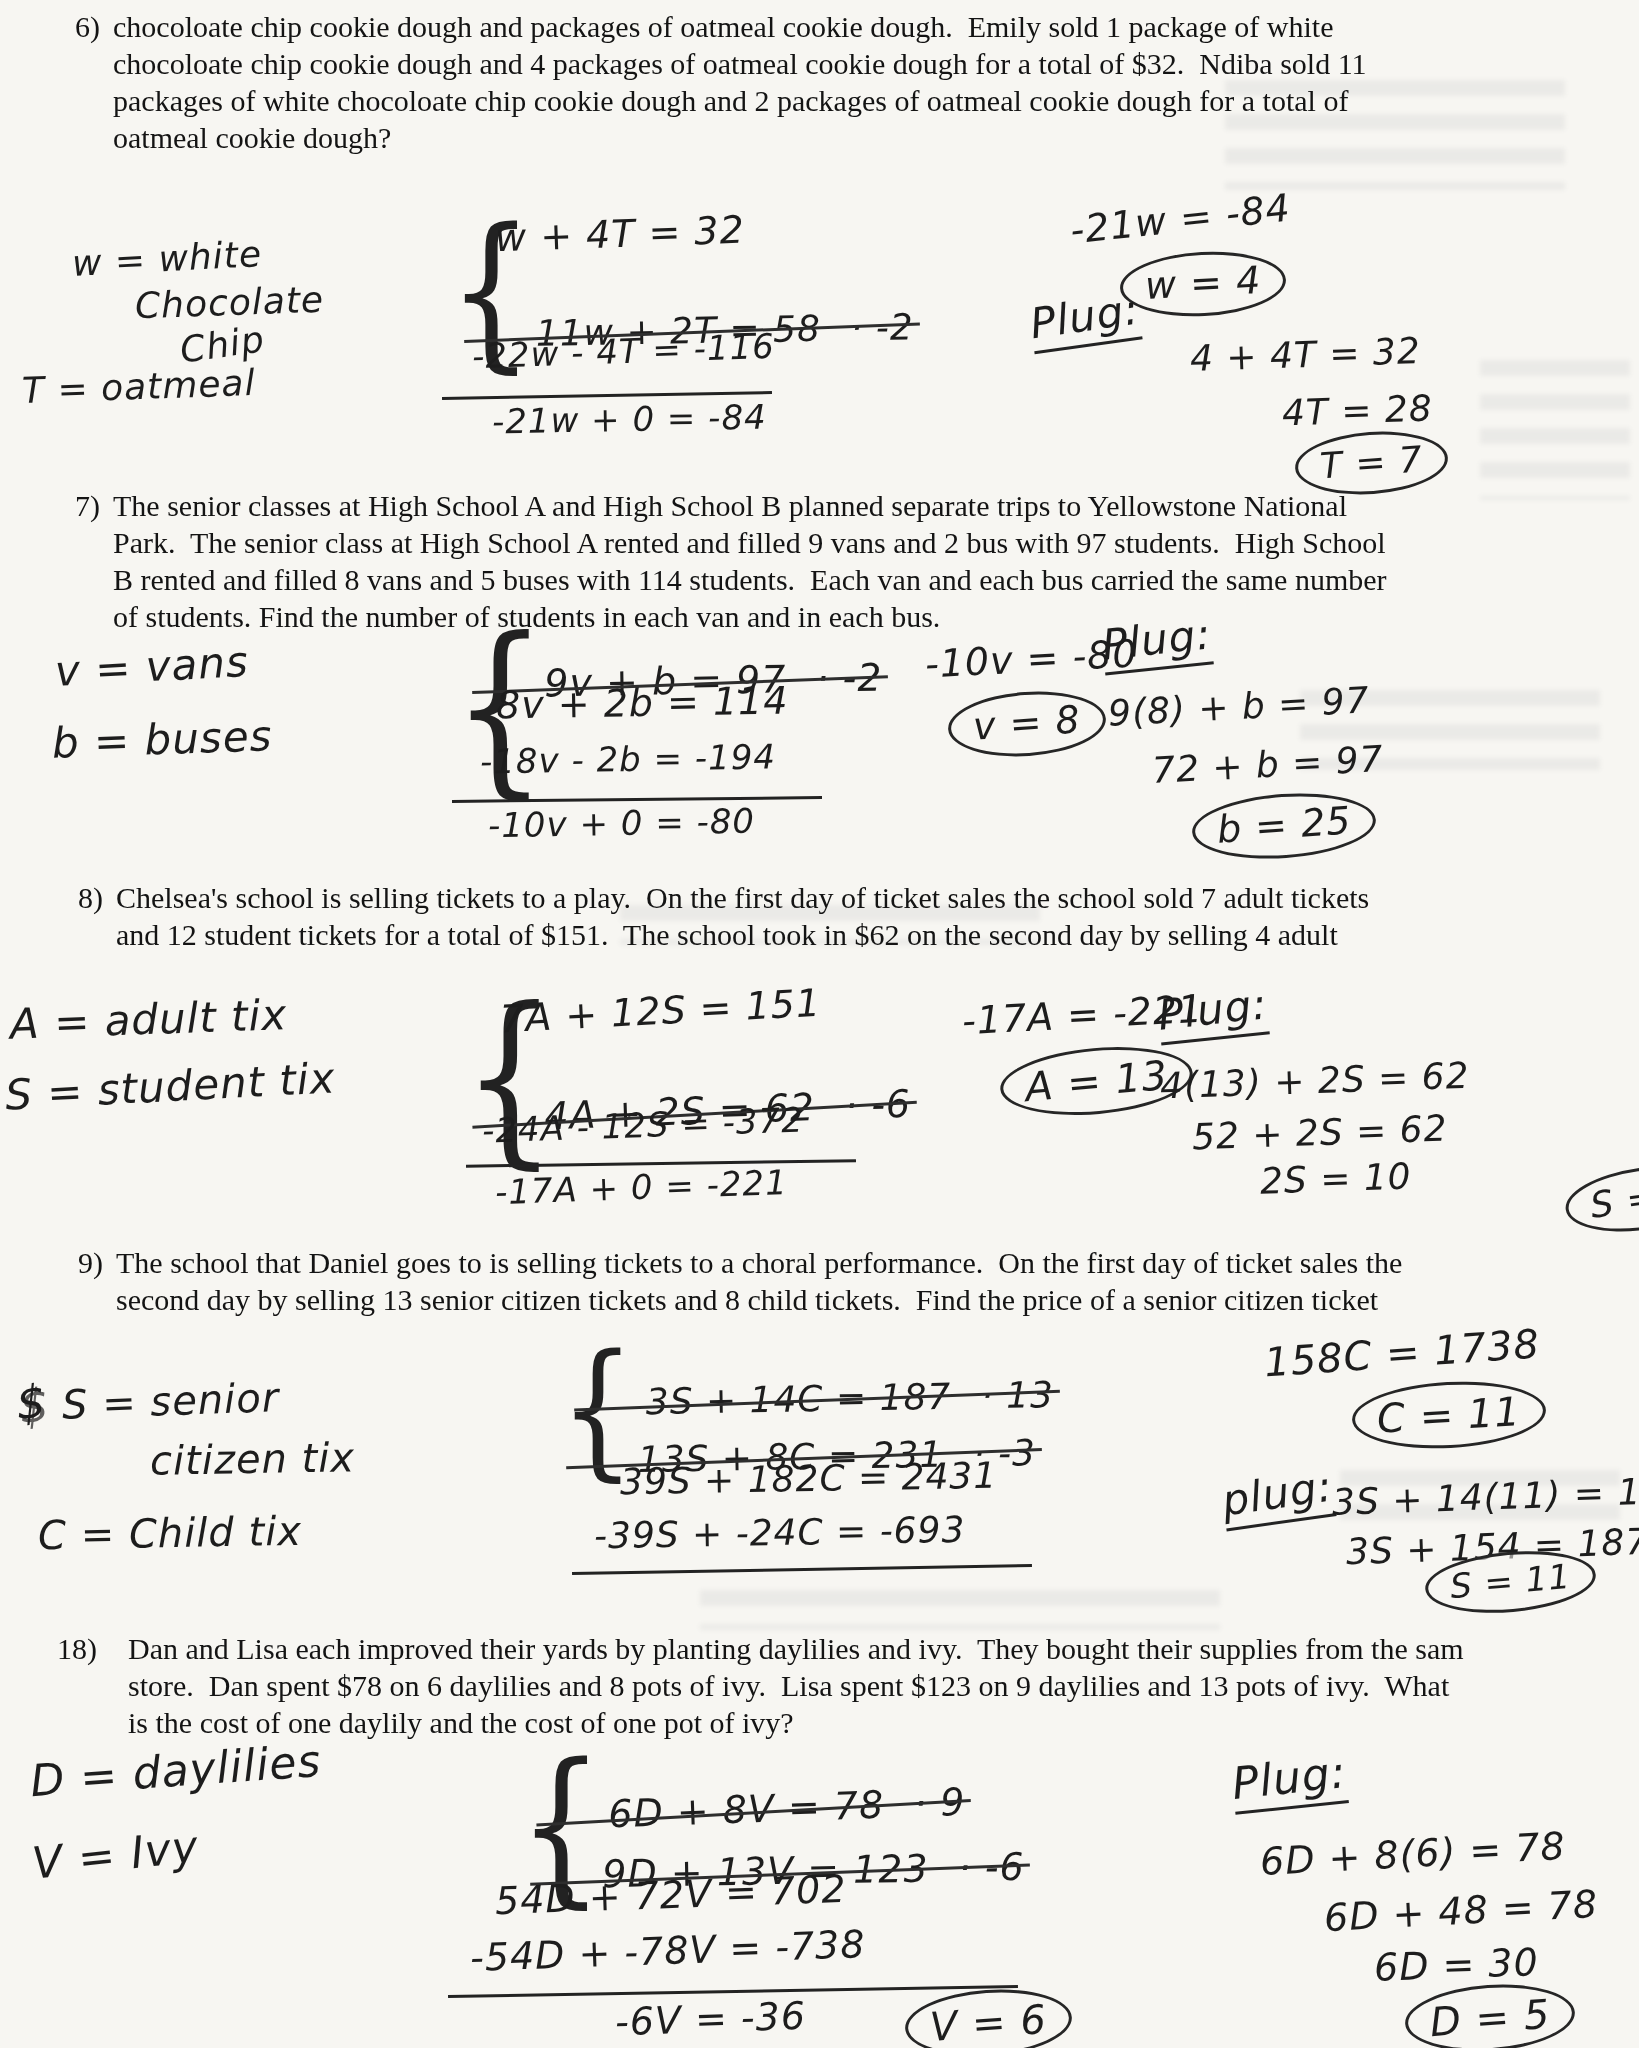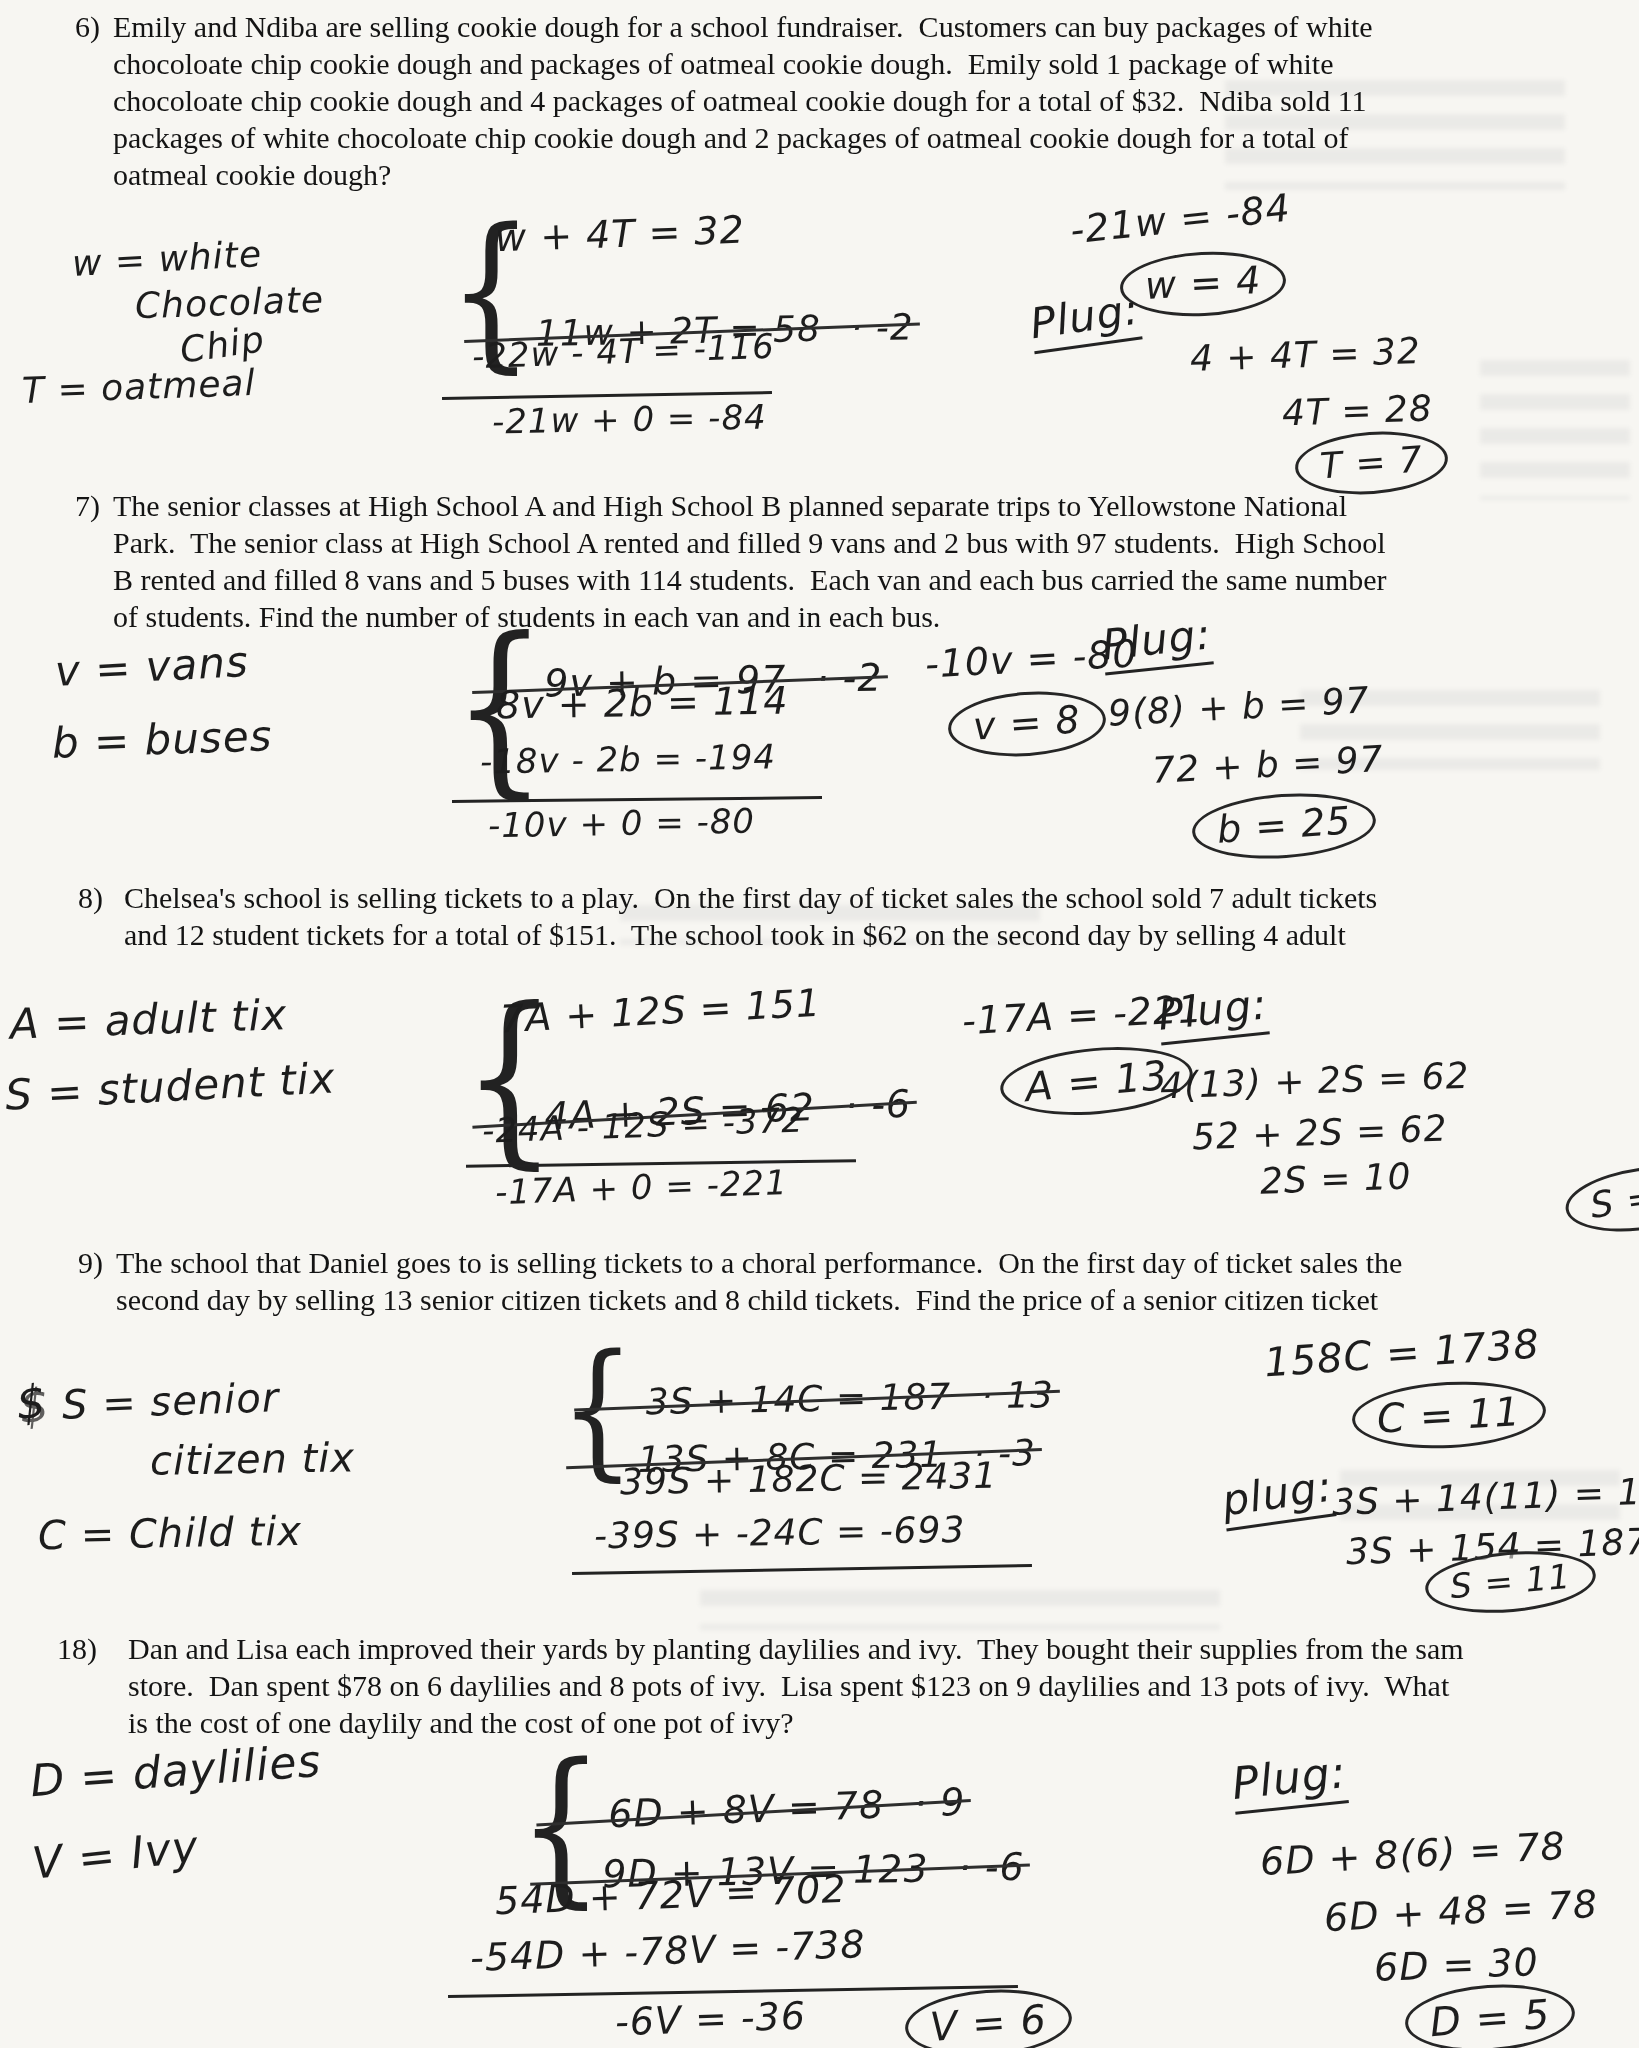--- a/index.html
+++ b/index.html
@@ -86,21 +86,20 @@
 
   <div class="bleed" style="left:1225px;top:80px;width:340px;height:110px;"></div>
   <div class="bleed" style="left:1480px;top:360px;width:150px;height:140px;"></div>
   <div class="bleed" style="left:1300px;top:690px;width:300px;height:80px;"></div>
   <div class="bleed" style="left:620px;top:905px;width:420px;height:40px;"></div>
   <div class="bleed" style="left:1340px;top:1470px;width:280px;height:60px;"></div>
   <div class="bleed" style="left:700px;top:1590px;width:520px;height:40px;"></div>
 
   <span class="pnum" style="left:75px;top:8px;">6)</span>
   <div class="ptext" style="left:113px;top:8px;">
-    <div class="pline">Emily and Ndiba are selling cookie dough for a school fundraiser.  Customers can buy packages of white</div>
     <div class="pline">chocoloate chip cookie dough and packages of oatmeal cookie dough.  Emily sold 1 package of white</div>
     <div class="pline">chocoloate chip cookie dough and 4 packages of oatmeal cookie dough for a total of $32.  Ndiba sold 11</div>
     <div class="pline">packages of white chocoloate chip cookie dough and 2 packages of oatmeal cookie dough for a total of</div>
     <div class="pline">oatmeal cookie dough?</div>
   </div>
 
   <div class="hw" style="left:72px;top:240px;font-size:36px;transform:rotate(-3deg);">w = white</div>
   <div class="hw" style="left:135px;top:284px;font-size:36px;transform:rotate(-2deg);">Chocolate</div>
   <div class="hw" style="left:180px;top:326px;font-size:36px;transform:rotate(-8deg);">Chip</div>
   <div class="hw" style="left:22px;top:368px;font-size:36px;transform:rotate(-2deg);">T = oatmeal</div>
@@ -142,21 +141,21 @@
   <div class="hw" style="left:488px;top:806px;font-size:34px;transform:rotate(-1deg);">-10v + 0 = -80</div>
 
   <div class="hw" style="left:925px;top:640px;font-size:38px;transform:rotate(-3deg);">-10v = -80</div>
   <div class="hw" style="left:948px;top:692px;font-size:38px;transform:rotate(-4deg);"><span class="circled">v = 8</span></div>
   <div class="hw" style="left:1102px;top:618px;font-size:42px;transform:rotate(-6deg);"><span class="plug-label">Plug:</span></div>
   <div class="hw" style="left:1108px;top:688px;font-size:36px;transform:rotate(-3deg);">9(8) + b = 97</div>
   <div class="hw" style="left:1152px;top:746px;font-size:36px;transform:rotate(-3deg);">72 + b = 97</div>
   <div class="hw" style="left:1192px;top:794px;font-size:38px;transform:rotate(-4deg);"><span class="circled">b = 25</span></div>
 
   <span class="pnum" style="left:78px;top:879px;">8)</span>
-  <div class="ptext" style="left:116px;top:879px;margin-left:8px;">
+  <div class="ptext" style="left:116px;top:879px;">
     <div class="pline">Chelsea's school is selling tickets to a play.  On the first day of ticket sales the school sold 7 adult tickets</div>
     <div class="pline">and 12 student tickets for a total of $151.  The school took in $62 on the second day by selling 4 adult</div>
   </div>
 
   <div class="hw" style="left:10px;top:998px;font-size:42px;transform:rotate(-2deg);">A = adult tix</div>
   <div class="hw" style="left:5px;top:1065px;font-size:42px;transform:rotate(-3deg);">S = student tix</div>
 
   <span class="brace" style="left:462px;top:982px;font-size:150px;transform:scaleY(1.25);">{</span>
   <div class="hw" style="left:500px;top:992px;font-size:38px;transform:rotate(-3deg);">7A + 12S = 151</div>
   <div class="hw" style="left:492px;top:1052px;font-size:38px;transform:rotate(-2deg);">

